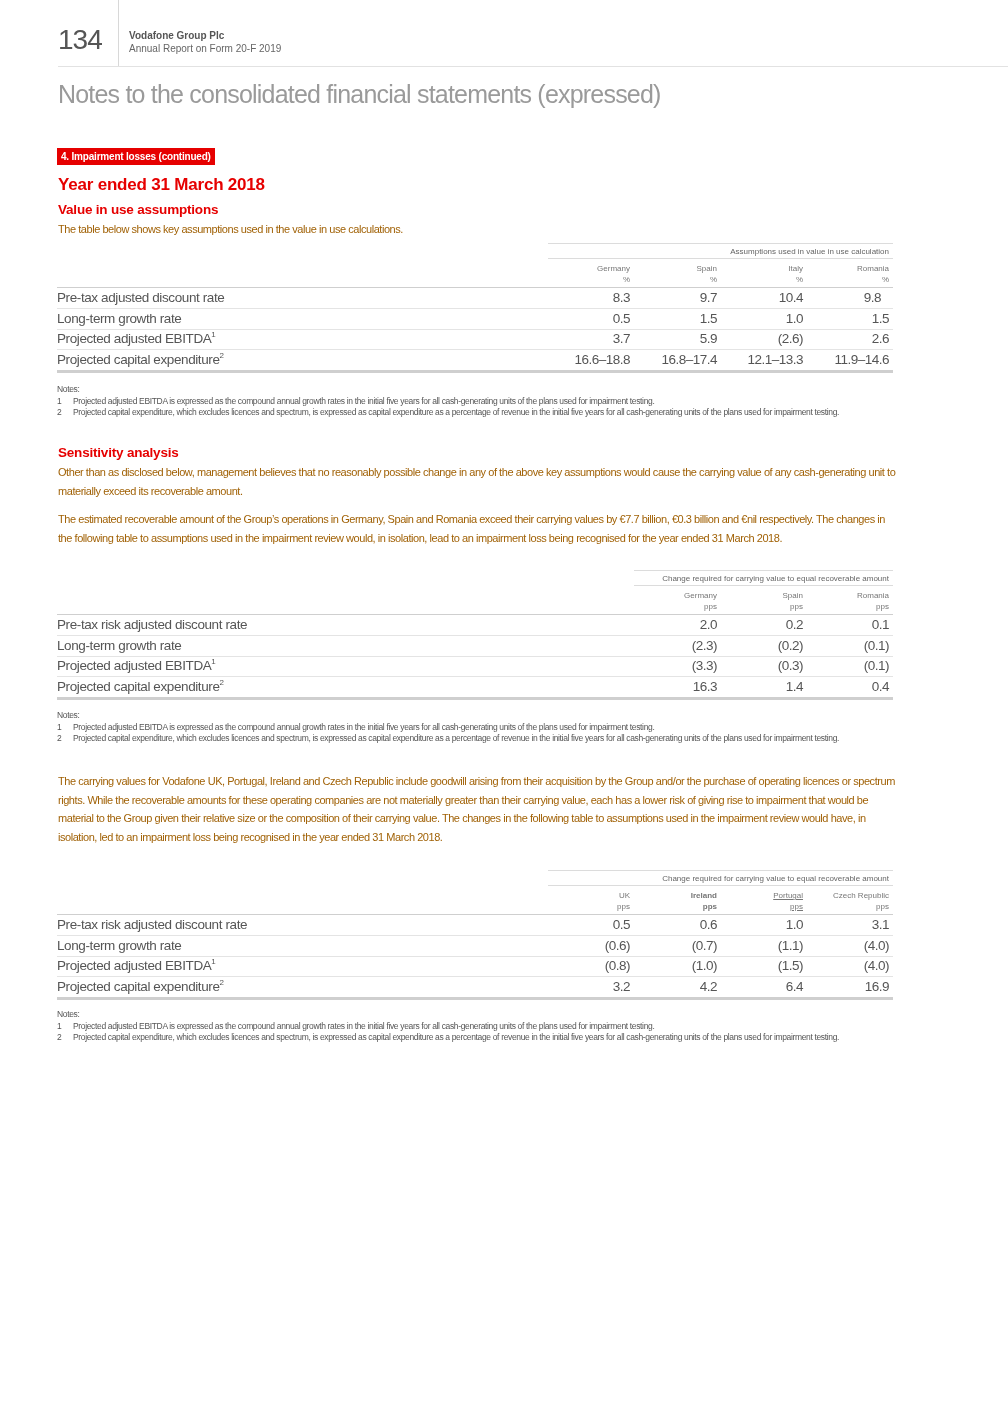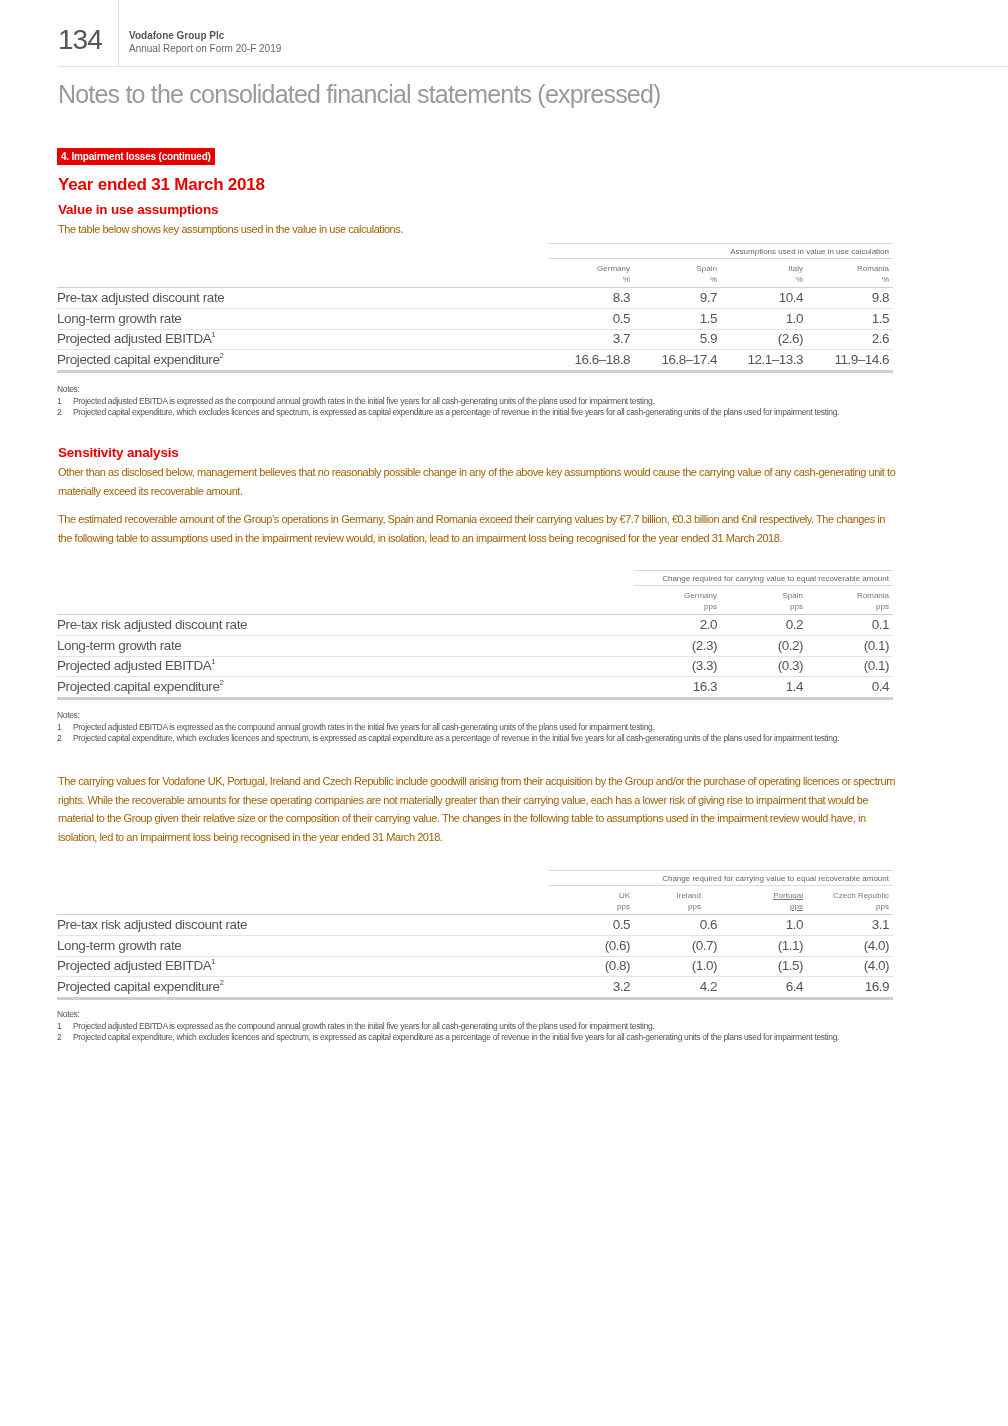--- a/index.html
+++ b/index.html
@@ -75,21 +75,21 @@
     <div class="col-head" style="right: 4px; top: 20px;">
       <div>Romania</div>
       <div>%</div>
     </div>
     <div class="head-rule" style="top: 44px;"></div>
     <div class="row" style="top: 45px;">
       <div class="lbl"><span>Pre-tax adjusted discount rate</span></div>
       <div class="val" style="right: 263px;">8.3</div>
       <div class="val" style="right: 176px;">9.7</div>
       <div class="val" style="right: 90px;">10.4</div>
-      <div class="val" style="right: 4px;">9.8</div>
+      <div class="val" style="right: 12px;">9.8</div>
     </div>
     <div class="row" style="top: 65.5px;">
       <div class="lbl"><span>Long-term growth rate</span></div>
       <div class="val" style="right: 263px;">0.5</div>
       <div class="val" style="right: 176px;">1.5</div>
       <div class="val" style="right: 90px;">1.0</div>
       <div class="val" style="right: 4px;">1.5</div>
     </div>
     <div class="row" style="top: 86px;">
       <div class="lbl"><span>Projected adjusted EBITDA</span><sup>1</sup></div>
@@ -171,21 +171,21 @@
 <div class="abs body-text" style="left:58px; top:772px;">The carrying values for Vodafone UK, Portugal, Ireland and Czech Republic include goodwill arising from their acquisition by the Group and/or the purchase of operating licences or spectrum rights. While the recoverable amounts for these operating companies are not materially greater than their carrying value, each has a lower risk of giving rise to impairment that would be material to the Group given their relative size or the composition of their carrying value. The changes in the following table to assumptions used in the impairment review would have, in isolation, led to an impairment loss being recognised in the year ended 31 March 2018.</div>
 
 <div class="tbl" style="top:870px; height:130px;">
     <div class="top-rule" style="left: 491px; width: 345px; top: 0px;"></div>
     <div class="group-head" style="right: 4px; top: 4px;">Change required for carrying value to equal recoverable amount</div>
     <div class="top-rule" style="left: 491px; width: 345px; top: 15px;"></div>
     <div class="col-head" style="right: 263px; top: 20px;">
       <div>UK</div>
       <div>pps</div>
     </div>
-    <div class="col-head" style="right: 192px; top: 20px;">
+    <div class="col-head" style="right: 176px; top: 20px; font-weight: bold;">
       <div>Ireland</div>
       <div>pps</div>
     </div>
     <div class="col-head" style="right: 90px; top: 20px; text-decoration: underline;">
       <div>Portugal</div>
       <div>pps</div>
     </div>
     <div class="col-head" style="right: 4px; top: 20px;">
       <div>Czech Republic</div>
       <div>pps</div>

